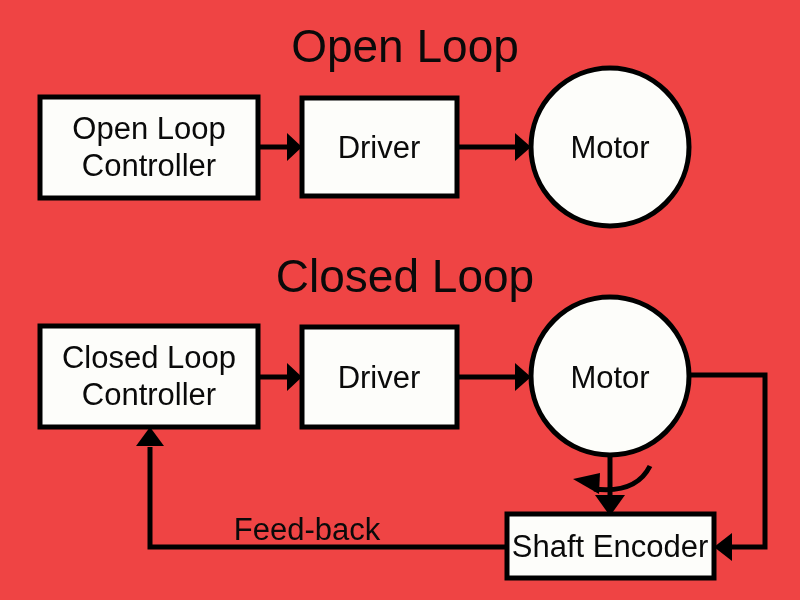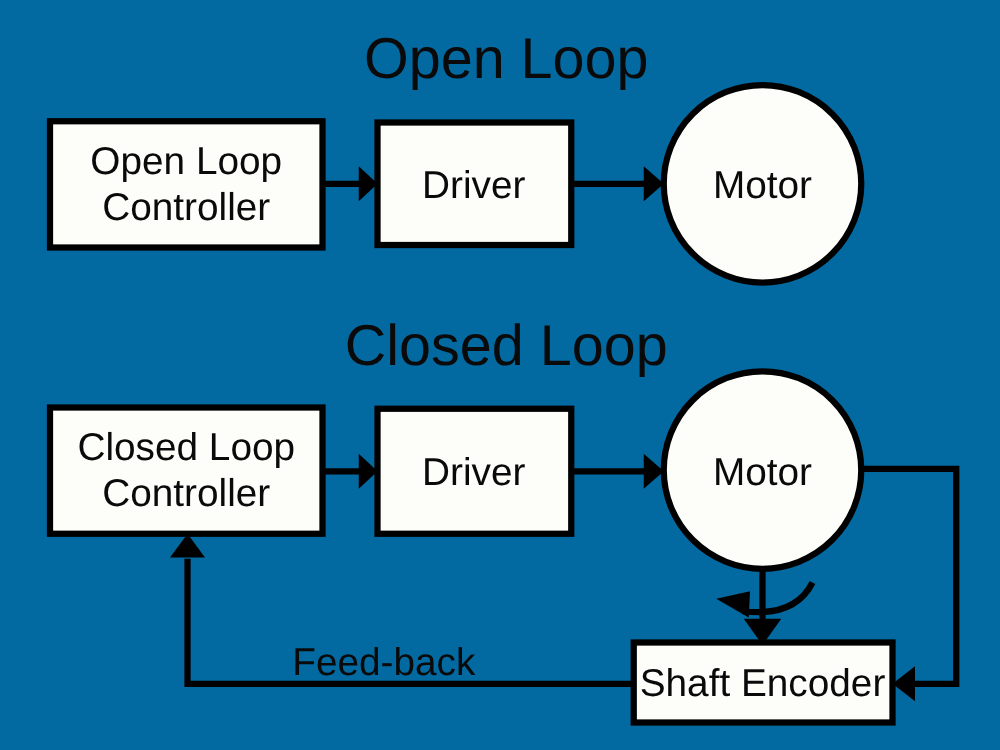--- a/index.html
+++ b/index.html
@@ -4,21 +4,21 @@
 <style>
   html, body {
     margin: 0;
     padding: 0;
     background: #ffffff;
   }
   #canvas {
     position: relative;
     width: 800px;
     height: 600px;
-    background: #0369a1;
+    background: #ef4444;
     overflow: hidden;
     font-family: "Liberation Sans", sans-serif;
   }
   svg#diagram {
     position: absolute;
     top: 0;
     left: 0;
     width: 800px;
     height: 600px;
   }

